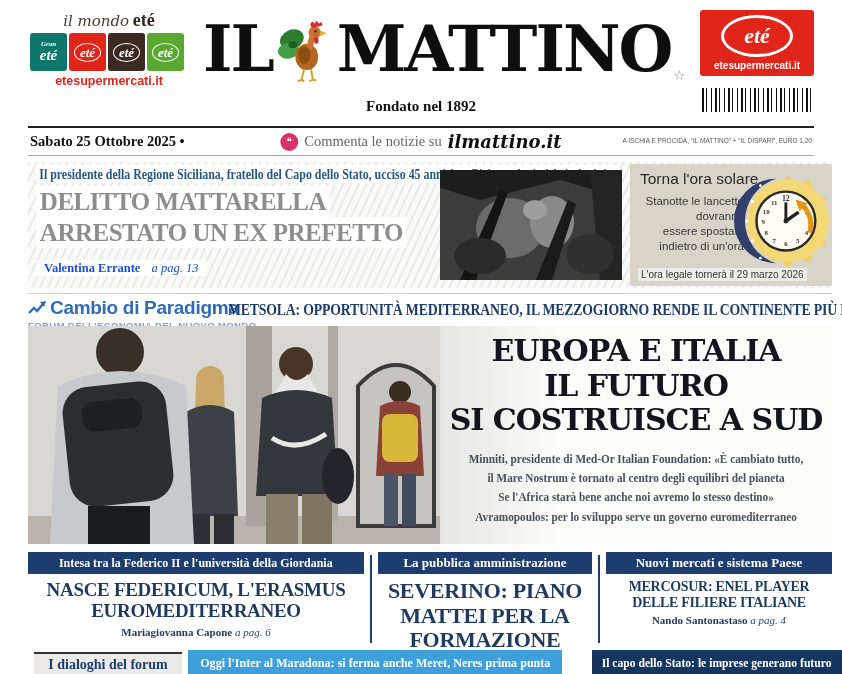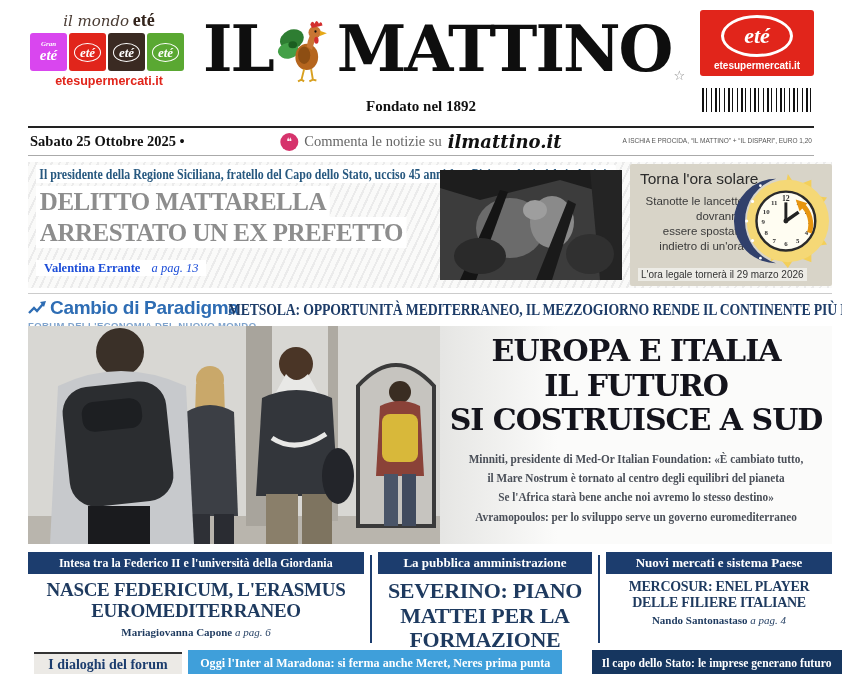--- a/index.html
+++ b/index.html
@@ -9,21 +9,21 @@
   
   .ete-ad{position:absolute;left:30px;top:10px;width:158px;text-align:center;}
   .ete-ad .tag{font-size:15px;color:#4a3c34;}
   .ete-ad .tag .script{font-style:italic;font-family:"DejaVu Serif",serif;}
   .ete-ad .tag .bold{font-weight:bold;font-size:18px;color:#33241c;}
   .tiles{display:flex;gap:2px;margin-top:2px;}
   .tile{width:37px;height:38px;border-radius:3px;color:#fff;display:flex;flex-direction:column;
         align-items:center;justify-content:center;font-weight:bold;line-height:1;}
   .tile .pfx{font-size:7px;font-style:italic;}
   .tile .lbl{font-size:13px;border:1.5px solid #fff;border-radius:50%;padding:2px 5px;font-style:italic;}
-  .tile1{background:#d946ef}.tile1 .lbl{border:none;font-size:15px;padding:0}
+  .tile1{background:#0f766e}.tile1 .lbl{border:none;font-size:15px;padding:0}
   .tile2{background:#e1251b}.tile3{background:#3a2a22}.tile4{background:#5aa832}
   .ete-ad .site{margin-top:3px;color:#e1251b;font-weight:bold;font-size:12.5px;font-family:"Liberation Sans",sans-serif;}
 
   .masthead{position:absolute;left:190px;top:4px;width:508px;height:90px;display:flex;
             align-items:center;justify-content:center;}
   .mast-word{font-family:"DejaVu Serif",serif;font-weight:bold;font-size:63px;color:#0e0e0e;
              letter-spacing:-2px;line-height:1;}
   .mast-star{font-size:13px;color:#888;align-self:flex-end;margin:0 0 10px 2px;}
 
   .ete-box{position:absolute;right:28px;top:10px;width:114px;height:66px;background:#e1251b;

